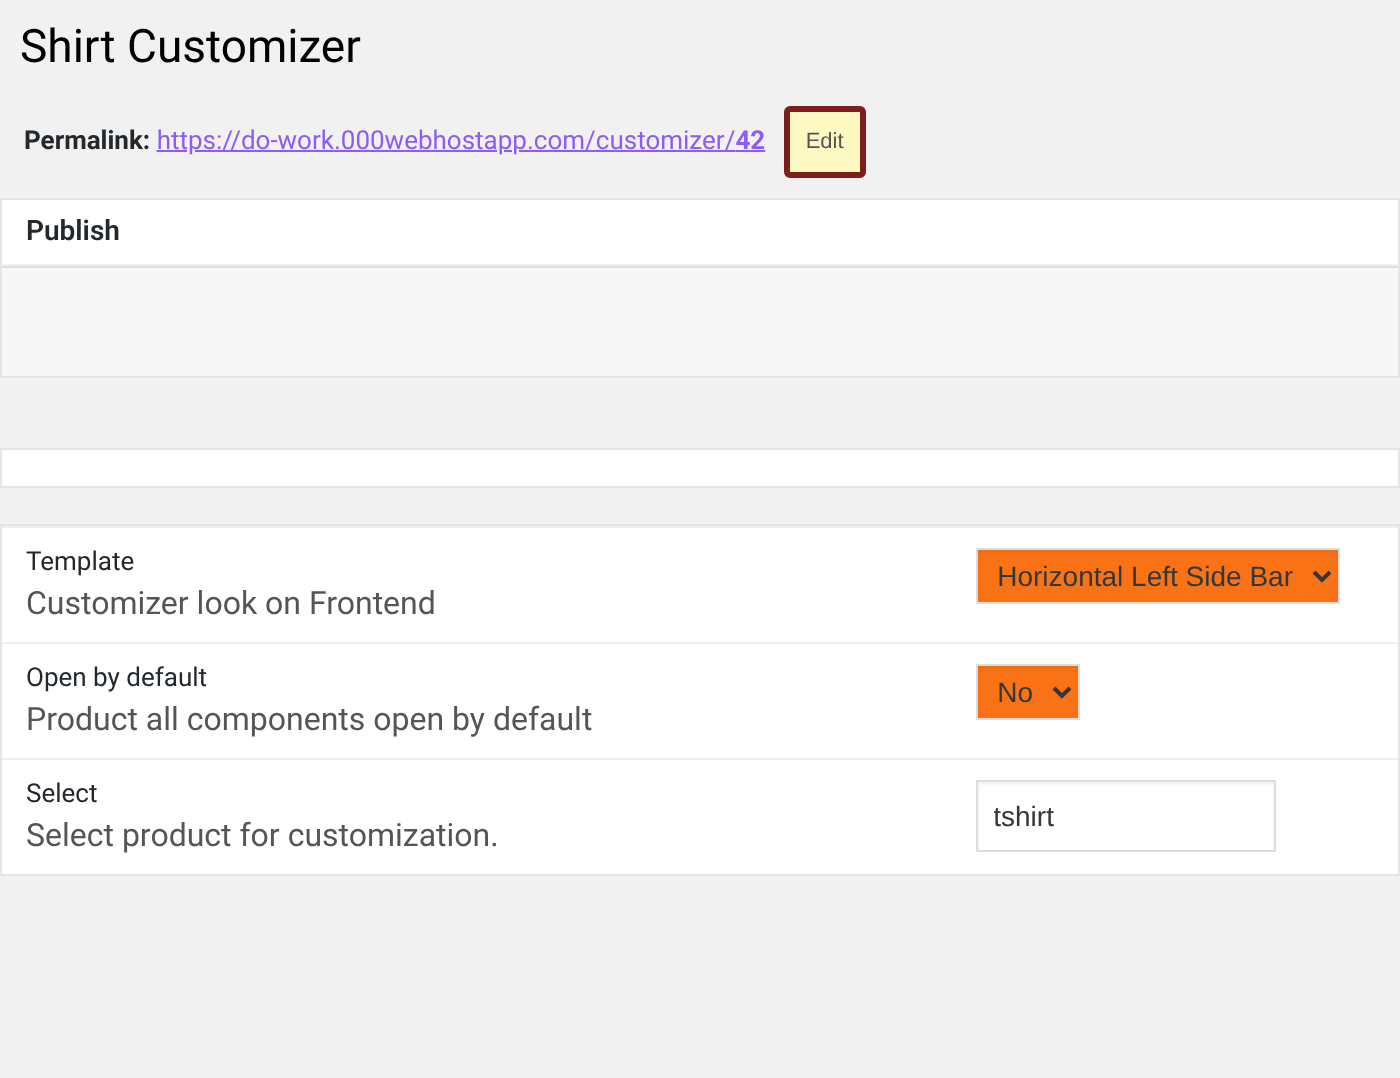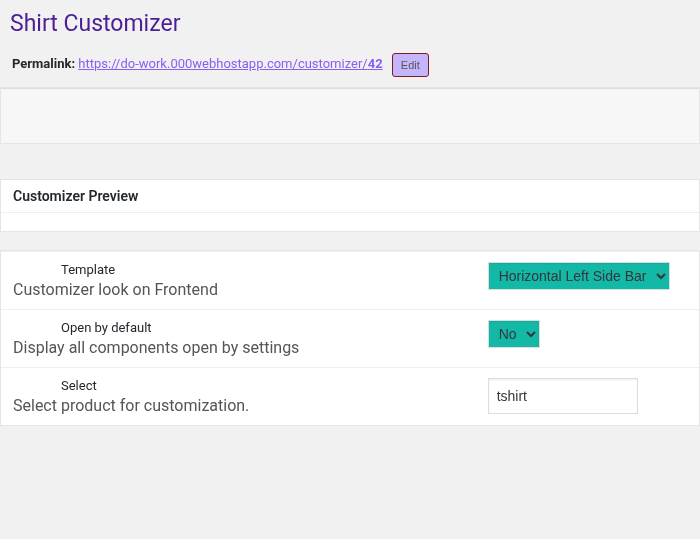--- a/index.html
+++ b/index.html
@@ -8,47 +8,47 @@
       background: #f1f1f1;
       color: #23282d;
       font-size: 13px;
       width: 700px;
     }
     .page-title {
       font-size: 23px;
       font-weight: 400;
       padding: 9px 0 4px 10px;
       line-height: 1.3;
-      color: #4c1d95;
+      color: #000000;
     }
     .permalink-bar {
       background: #f1f1f1;
       padding: 10px 12px;
       font-size: 13px;
     }
     .permalink-label {
       font-weight: 700;
       color: #23282d;
     }
     .permalink-link {
       color: #8b5cf6;
       text-decoration: underline;
     }
     .permalink-id {
       font-weight: 700;
     }
     .edit-btn {
       margin-left: 6px;
       padding: 0 8px;
-      height: 24px;
+      height: 36px;
       font-size: 11px;
       line-height: 22px;
-      border: 1px solid #7f1d1d;
+      border: 3px solid #7f1d1d;
       border-radius: 3px;
-      background: #c4b5fd;
+      background: #fef9c3;
       color: #555;
       cursor: pointer;
       vertical-align: middle;
     }
     .postbox {
       background: #fff;
       border: 1px solid #e5e5e5;
       box-shadow: 0 1px 1px rgba(0,0,0,0.04);
       margin: 0;
     }
@@ -86,36 +86,35 @@
       border-top: 1px solid #eee;
     }
     .label-cell {
       width: 68%;
       color: #444;
     }
     .field-label {
       font-size: 13px;
       color: #23282d;
       margin-bottom: 3px;
-      margin-left: 48px;
     }
     .field-desc {
       font-size: 16px;
       color: #555;
     }
     .control-cell {
       text-align: left;
       padding-top: 12px;
     }
     select {
       font-size: 14px;
       padding: 2px 6px;
       height: 28px;
       border: 1px solid #ddd;
-      background: #14b8a6;
+      background: #f97316;
       color: #32373c;
       box-shadow: inset 0 1px 2px rgba(0,0,0,.07);
     }
     select.wide {
       min-width: 170px;
     }
     input[type="text"] {
       font-size: 14px;
       padding: 17px 8px;
       height: 28px;
@@ -135,29 +134,29 @@
 
 <h1 class="page-title">Shirt Customizer</h1>
 
 <div class="permalink-bar">
   <span class="permalink-label">Permalink:</span>
   <a href="#" class="permalink-link"><span>https://do-work.000webhostapp.com/customizer/</span><span class="permalink-id">42</span></a>
   <button class="edit-btn">Edit</button>
 </div>
 
 <div class="postbox">
+  <div class="postbox-header">
+    <span class="postbox-title">Publish</span>
+  </div>
   <div class="publish-body"></div>
 </div>
 
 <div class="gap"></div>
 
 <div class="postbox">
-  <div class="postbox-header">
-    <span class="postbox-title">Customizer Preview</span>
-  </div>
   <div class="preview-body"></div>
 </div>
 
 <div class="gap-sm"></div>
 
 <div class="postbox">
   <table class="form-table">
     <tbody>
       <tr>
         <td class="label-cell">
@@ -166,21 +165,21 @@
         </td>
         <td class="control-cell">
           <select class="wide">
             <option>Horizontal Left Side Bar</option>
           </select>
         </td>
       </tr>
       <tr>
         <td class="label-cell">
           <div class="field-label">Open by default</div>
-          <div class="field-desc">Display all components open by settings</div>
+          <div class="field-desc">Product all components open by default</div>
         </td>
         <td class="control-cell">
           <select>
             <option>No</option>
           </select>
         </td>
       </tr>
       <tr>
         <td class="label-cell">
           <div class="field-label">Select</div>

